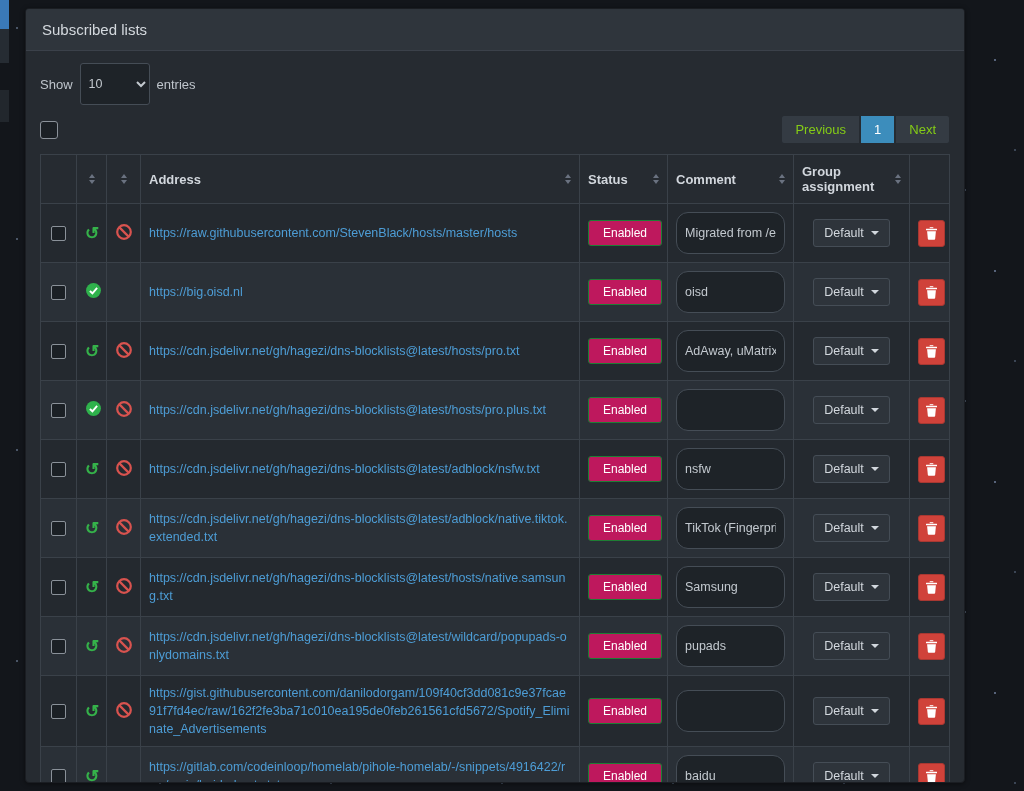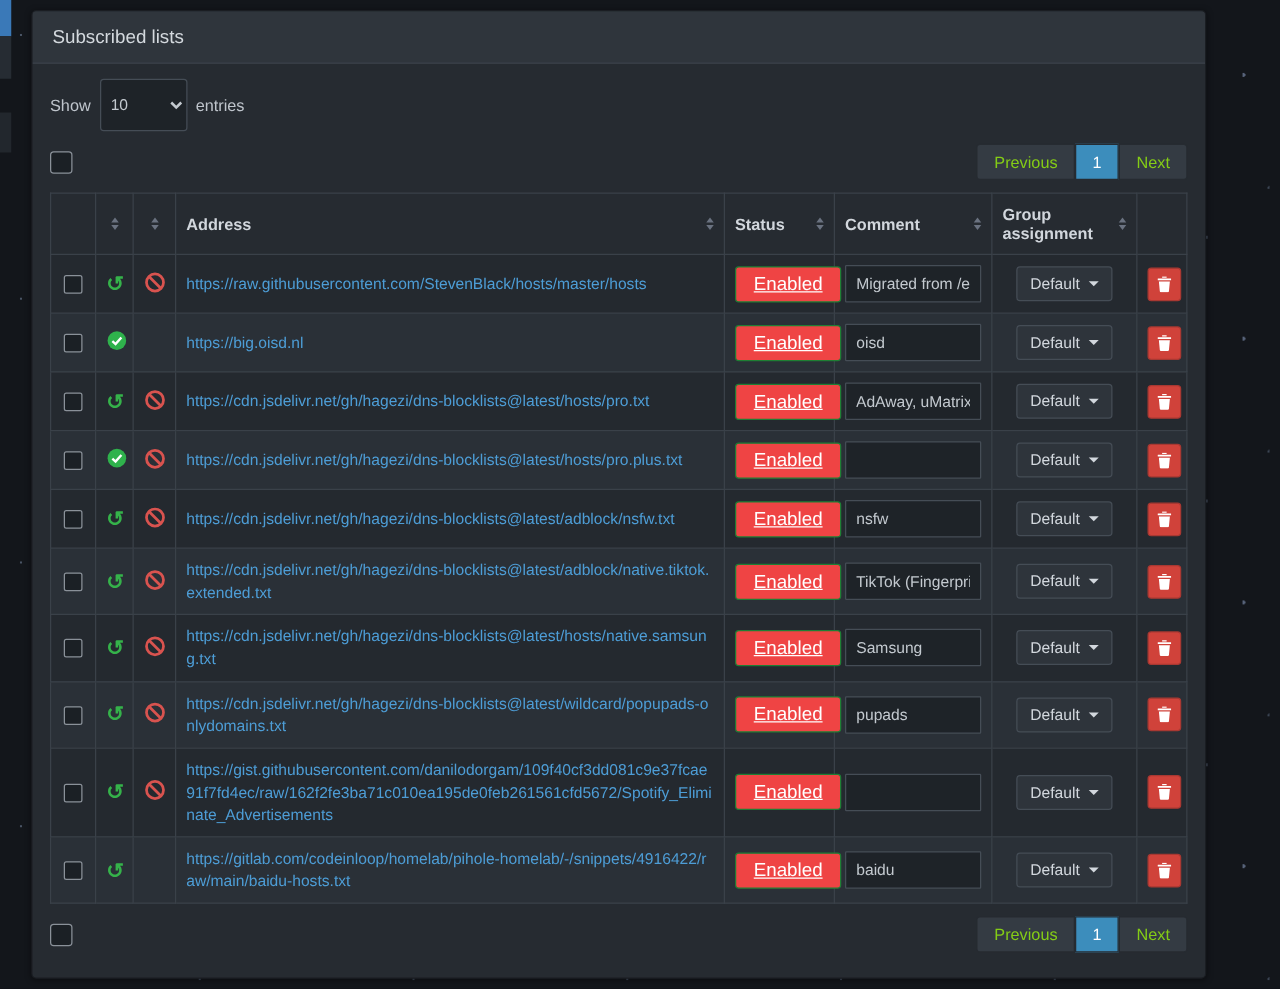--- a/index.html
+++ b/index.html
@@ -63,22 +63,22 @@
 
   .thc{display:flex;align-items:center;justify-content:space-between;gap:4px;}
   .thc.center{justify-content:center;}
   .sort{display:inline-flex;flex-direction:column;gap:2px;align-items:center;flex:none;}
   .sort i{display:block;width:0;height:0;border-left:3.5px solid transparent;border-right:3.5px solid transparent;}
   .sort .up{border-bottom:4px solid #6a7280;}
   .sort .down{border-top:4px solid #6a7280;}
 
   .addr{color:#4d9dd6;text-decoration:none;word-break:break-all;font-size:12.5px;line-height:1.45;display:inline-block;}
 
-  .btn-status{background:#ef4444;border:1px solid #1e7e34;color:#fff;font-size:15px;padding:5px 14px;border-radius:3px;font-family:inherit;cursor:pointer;text-decoration:underline;}
-  .inp-comment{width:100%;height:30px;background:#1e2328;border:1px solid #454d56;border-radius:1px;color:#c3c9cf;font-size:12.5px;padding:0 8px;font-family:inherit;}
+  .btn-status{background:#be185d;border:1px solid #1e7e34;color:#fff;font-size:12px;padding:5px 14px;border-radius:3px;font-family:inherit;cursor:pointer;}
+  .inp-comment{width:100%;height:42px;background:#1e2328;border:1px solid #454d56;border-radius:12px;color:#c3c9cf;font-size:12.5px;padding:0 8px;font-family:inherit;}
   .btn-grp{display:inline-flex;align-items:center;gap:7px;background:#2e343b;border:1px solid #454d56;border-radius:3px;color:#d2d7dd;font-size:12.5px;padding:6px 10px;font-family:inherit;cursor:pointer;}
   .caret{width:0;height:0;border-left:4px solid transparent;border-right:4px solid transparent;border-top:4px solid #d2d7dd;}
   .btn-del{width:27px;height:27px;display:inline-flex;align-items:center;justify-content:center;background:#d0423a;border:1px solid #a83832;border-radius:3px;cursor:pointer;}
 
   .icon-history{color:#35b24a;font-size:17px;font-weight:700;line-height:1;display:inline-block;}
   .icon-check, .icon-ban{display:inline-block;line-height:0;}
 </style>
 </head>
 <body>
 

